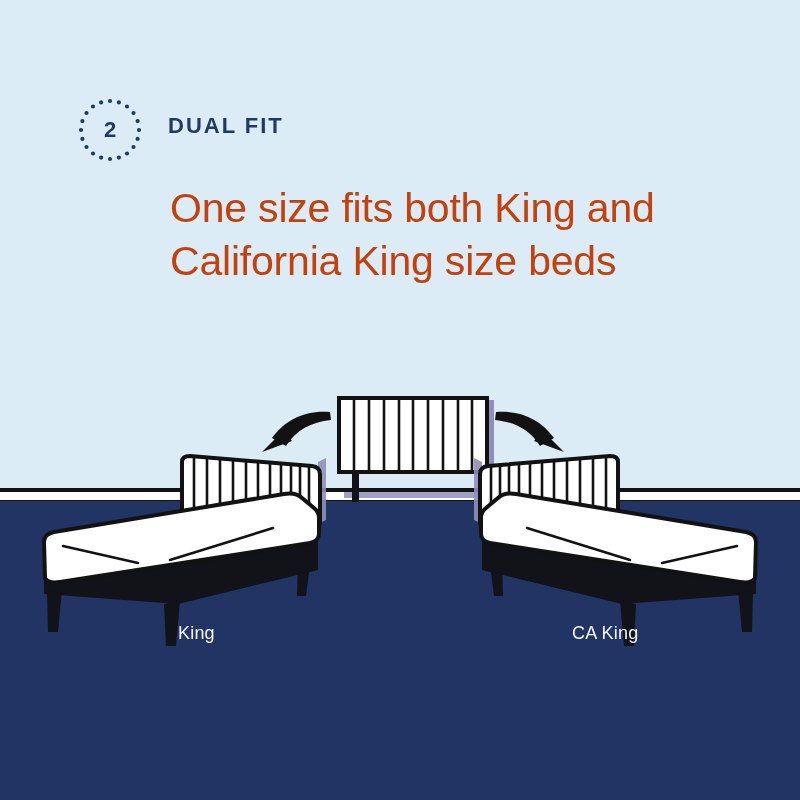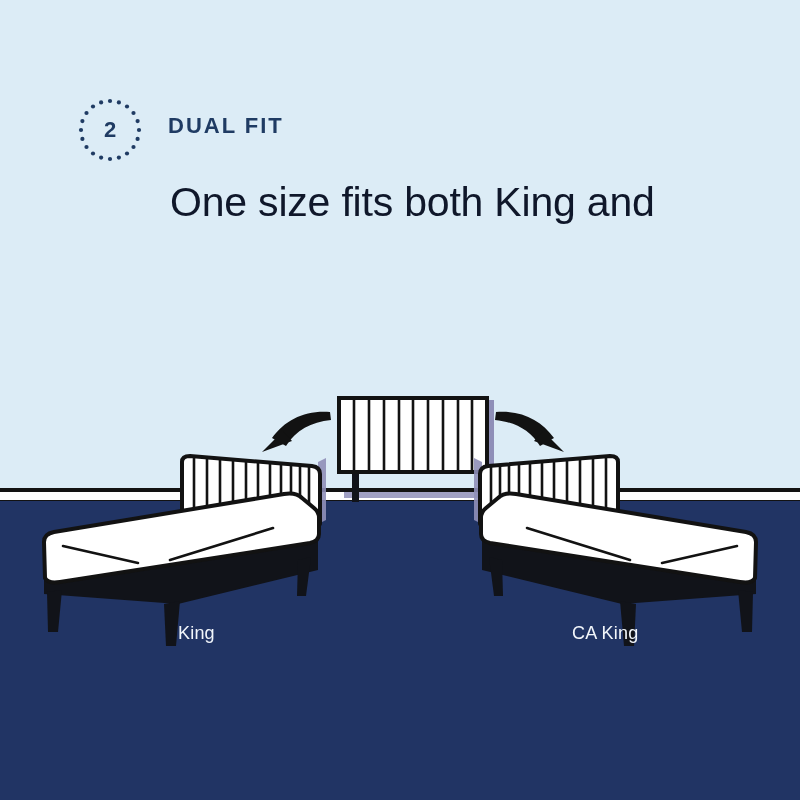--- a/index.html
+++ b/index.html
@@ -63,26 +63,26 @@
     font-weight: 700;
     letter-spacing: 2.0px;
     color: #1f3b63;
     white-space: nowrap;
   }
 
   
   #headline {
     position: absolute;
     left: 170px;
-    top: 176px;
+    top: 182px;
     width: 600px;
     font-size: 41px;
     font-weight: 300;
     line-height: 1.30;
-    color: #0f172a;
+    color: #c2410c;
     letter-spacing: -0.2px;
   }
   #headline .ln { display: block; white-space: nowrap; }
 
   
   .caption {
     position: absolute;
     font-size: 18px;
     font-weight: 400;
     color: #f2f6fb;
@@ -239,19 +239,20 @@
           <circle cx="23.1" cy="4.4" r="2.1"></circle>
         </g>
       </svg>
       <div class="num">2</div>
     </div>
 
     <div id="eyebrow">DUAL FIT</div>
 
     <div id="headline">
       <span class="ln">One size fits both King and</span>
+      <span class="ln">California King size beds</span>
     </div>
 
     <div class="caption" id="caption-king">King</div>
     <div class="caption" id="caption-ca-king">CA King</div>
 
   </div>
 </div>
 
 </body></html>

